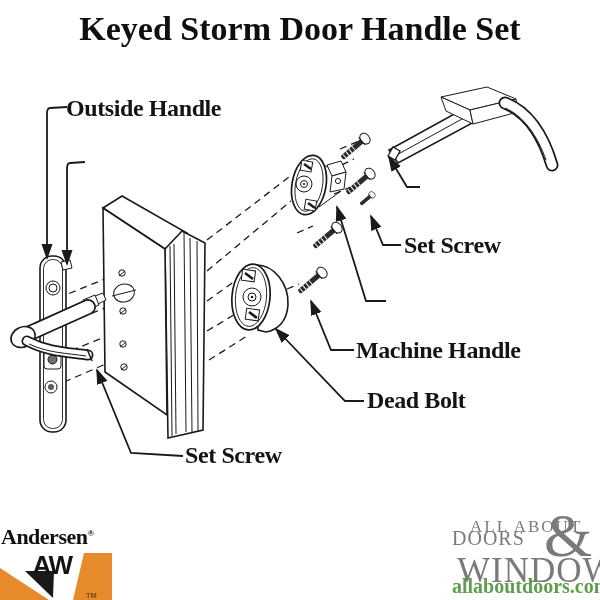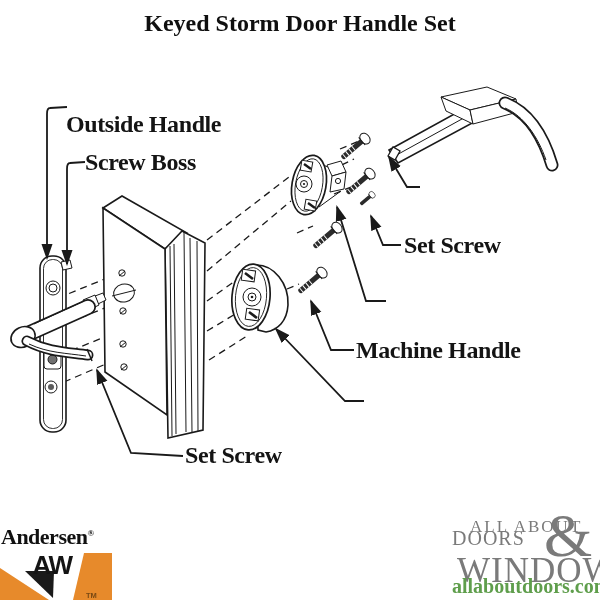--- a/index.html
+++ b/index.html
@@ -1,19 +1,19 @@
 <!DOCTYPE html>
 <html><head>
 <meta charset="utf-8">
 <style>
   html,body{margin:0;padding:0;background:#fff;}
   .stage{position:relative;width:600px;height:600px;background:#ffffff;overflow:hidden;
          font-family:"Liberation Serif",serif;color:#151515;}
   .title{position:absolute;top:10px;left:0;width:100%;text-align:center;
-         font-size:24px;font-weight:bold;line-height:1.1;color:#0f0f0f;}
+         font-size:34px;font-weight:bold;line-height:1.1;color:#0f0f0f;}
   .part-label{position:absolute;font-size:24px;font-weight:bold;white-space:nowrap;
               letter-spacing:-0.4px;color:#141414;line-height:1;}
   svg{position:absolute;left:0;top:0;}
   .ln{stroke:#1a1a1a;fill:none;}
   .w{fill:#ffffff;stroke:#1a1a1a;}
   .dash{stroke:#1a1a1a;stroke-width:1.3;stroke-dasharray:7 5;fill:none;}
   
   .andersen{position:absolute;left:0;top:524px;width:120px;height:76px;}
   .andersen-name{position:absolute;left:1px;top:0;font-size:22px;font-weight:bold;
                  color:#111;white-space:nowrap;letter-spacing:-0.5px;}
@@ -203,24 +203,24 @@
       <path d="M85,162 L70,163 Q67,163 67,169 L67,264" marker-end="url(#arrow)"></path>
       <path d="M420,187 L407,187 L389,157" marker-end="url(#arrow)"></path>
       <path d="M401,245 L383,245 L371,216" marker-end="url(#arrow)"></path>
       <path d="M386,301 L366,301 L337,207" marker-end="url(#arrow)"></path>
       <path d="M354,350 L331,350 L311,301" marker-end="url(#arrow)"></path>
       <path d="M364,401 L345,401 L276,329" marker-end="url(#arrow)"></path>
       <path d="M183,456 L131,453 L97,370" marker-end="url(#arrow)"></path>
     </g>
   </svg>
 
-  <div class="part-label" style="left:66px;top:112px">Outside Handle</div>
-  <div class="part-label" style="left:85px;top:150px">Screw Boss</div>
+  <div class="part-label" style="left:66px;top:96px">Outside Handle</div>
   <div class="part-label" style="left:404px;top:233px">Set Screw</div>
   <div class="part-label" style="left:356px;top:338px">Machine Handle</div>
+  <div class="part-label" style="left:367px;top:388px">Dead Bolt</div>
   <div class="part-label" style="left:185px;top:443px">Set Screw</div>
 
   <div class="andersen">
     <div class="andersen-name">
       <span>Andersen</span><sup>®</sup>
     </div>
     <svg class="aw-svg" width="112" height="47" viewBox="0 0 112 47">
       <rect x="0" y="0" width="112" height="47" fill="#ffffff"></rect>
       <polygon points="84,0 112,0 112,47 73,47" fill="#E78A2B"></polygon>
       <polygon points="0,15 49,47 0,47" fill="#E78A2B"></polygon>

